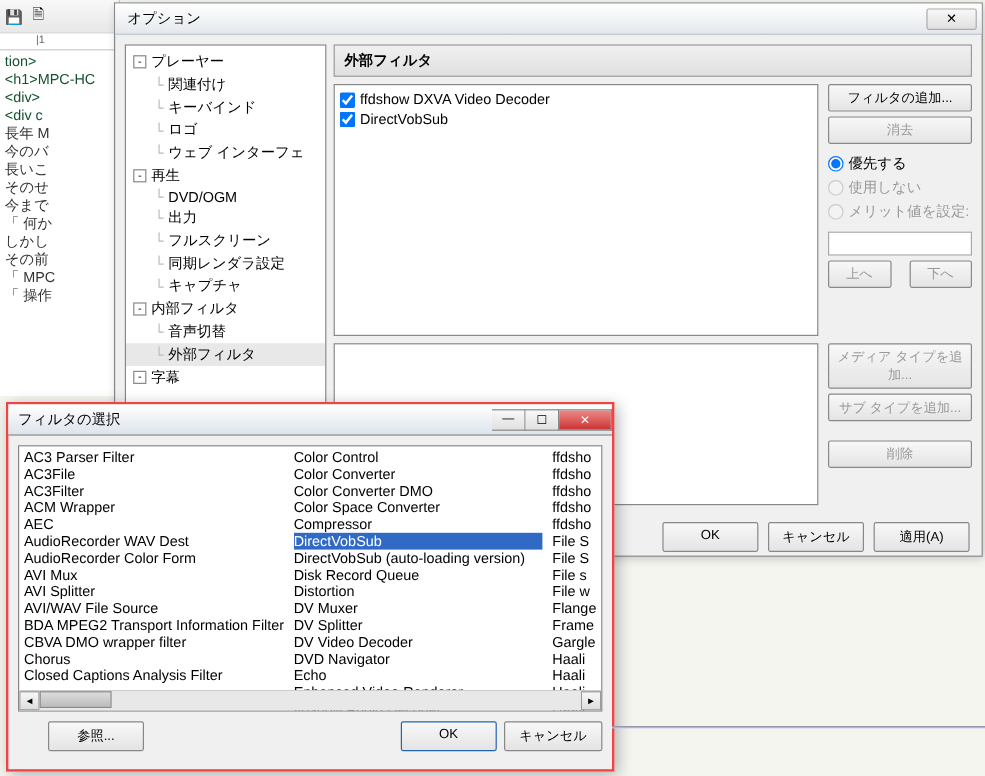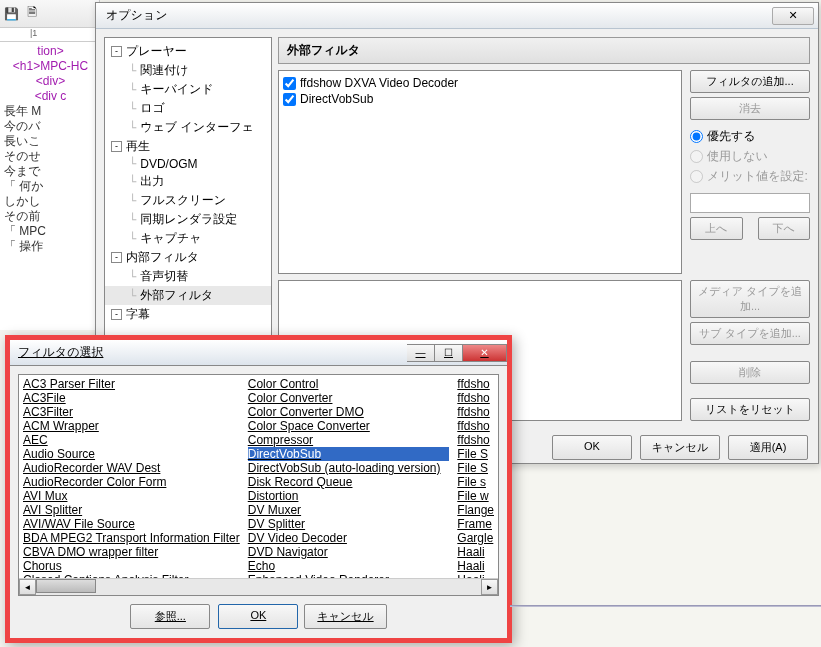--- a/index.html
+++ b/index.html
@@ -4,21 +4,21 @@
 <style>
 * { box-sizing: border-box; margin: 0; padding: 0; font-family: 'MS UI Gothic', 'Meiryo', sans-serif; font-size: 12px; }
 body { background: #f5f5f0; position: relative; width: 821px; height: 647px; overflow: hidden; }
 
 
 .editor-bg { position: absolute; top: 0; left: 0; width: 100px; height: 330px; background: #fff; border-right: 1px solid #ccc; overflow: hidden; }
 .editor-toolbar { height: 28px; background: linear-gradient(#f8f8f8,#e8e8e8); border-bottom: 1px solid #ccc; display: flex; align-items: center; padding: 0 4px; gap: 4px; }
 .toolbar-icon { width: 16px; height: 16px; display: flex; align-items: center; justify-content: center; }
 .editor-ruler { height: 14px; background: #fff; border-bottom: 1px solid #ccc; font-size: 9px; padding-left: 30px; color: #666; }
 .editor-content { padding: 2px 2px 2px 4px; font-family: monospace; font-size: 11px; line-height: 15px; color: #333; }
-.editor-content .tag { color: #a21caf; text-align: center; }
+.editor-content .tag { color: #14532d; }
 
 
 .options-dialog { position: absolute; top: 2px; left: 95px; width: 724px; height: 462px; background: #f0f0f0; border: 1px solid #888; box-shadow: 2px 2px 8px rgba(0,0,0,0.2); }
 .dialog-titlebar { height: 26px; background: linear-gradient(#fff,#e4e8ec); border-bottom: 1px solid #b8c4d0; display: flex; align-items: center; justify-content: space-between; padding: 0 4px 0 10px; }
 .win-btn { width: 42px; height: 18px; background: linear-gradient(#f8f8f8,#e0e0e0); border: 1px solid #aaa; border-radius: 2px; display: flex; align-items: center; justify-content: center; font-size: 11px; cursor: pointer; }
 
 .options-body { display: flex; height: 400px; padding: 8px; gap: 6px; }
 
 
 .tree-panel { width: 168px; height: 100%; background: #fff; border: 1px solid #888; overflow: hidden; padding: 4px 0; }
@@ -46,39 +46,39 @@
 
 .type-area { display: flex; gap: 8px; margin-top: 6px; flex: 1; }
 .type-list { flex: 1; background: #fff; border: 1px solid #888; }
 .type-controls { width: 120px; display: flex; flex-direction: column; gap: 4px; }
 .reset-box { margin-top: 10px; display:flex; justify-content:flex-end; }
 
 .dialog-footer { display: flex; justify-content: flex-end; gap: 8px; padding: 6px 10px; }
 .dialog-footer .btn { min-width: 80px; padding: 4px 10px; }
 
 
-.filter-dialog { position: absolute; top: 335px; left: 5px; width: 507px; height: 308px; background: #f0f0f0; border: 5px solid #ef4444; box-shadow: 3px 3px 12px rgba(0,0,0,0.3); text-decoration: underline; }
+.filter-dialog { position: absolute; top: 335px; left: 5px; width: 507px; height: 308px; background: #f0f0f0; border: 2px solid #ef4444; box-shadow: 3px 3px 12px rgba(0,0,0,0.3); }
 .fd-titlebar { height: 26px; background: linear-gradient(#fff,#dde4ec); border-bottom: 1px solid #888; display: flex; align-items: center; justify-content: space-between; padding: 0 0 0 8px; }
 .fd-btns { display: flex; }
 .fd-btn { width: 28px; height: 18px; border: 1px solid #888; border-left: none; display: flex; align-items: center; justify-content: center; font-size: 10px; cursor: pointer; background: linear-gradient(#f8f8f8,#e0e0e0); }
 .fd-btn.close { background: linear-gradient(#e88,#c33); color: #fff; width: 44px; }
 .fd-body { padding: 8px; }
 .fd-list { background: #fff; border: 1px solid #888; height: 222px; overflow: hidden; position: relative; }
 .fd-columns { display: flex; height: 204px; }
 .fd-col { padding: 2px 4px; line-height: 14px; white-space: nowrap; }
 .fd-col.c1 { width: 225px; }
 .fd-col.c2 { width: 225px; }
 .fd-col.c3 { flex: 1; }
 .fd-item { cursor: pointer; }
 .fd-item.selected { background: #316ac5; color: #fff; }
 .fd-scrollbar { position: absolute; bottom: 0; left: 0; right: 0; height: 17px; background: #f0f0f0; border-top: 1px solid #ccc; display: flex; align-items: center; }
 .fd-sb-btn { width: 17px; height: 16px; background: linear-gradient(#f8f8f8,#ddd); border: 1px solid #999; display: flex; align-items: center; justify-content: center; font-size: 8px; }
 .fd-sb-track { flex: 1; height: 16px; background: #e8e8e8; position: relative; }
 .fd-sb-thumb { position: absolute; left: 0; top: 0; width: 60px; height: 14px; background: linear-gradient(#ddd,#bbb); border: 1px solid #888; }
-.fd-footer { display: flex; justify-content: center; padding: 8px 0 0; gap: 8px; }
+.fd-footer { display: flex; justify-content: space-between; padding: 8px 0 0; gap: 8px; margin-left: 25px; }
 .fd-footer .btn { min-width: 80px; padding: 4px 12px; }
 .fd-footer-right { display: flex; gap: 6px; }
 
 .bottom-line { position: absolute; bottom: 40px; left: 510px; right: 0; height: 2px; background: linear-gradient(#88a,#ccd); }
 </style>
 </head>
 <body>
 
 <div class="editor-bg">
   <div class="editor-toolbar">
@@ -209,23 +209,20 @@
           </div>
         </div>
       </div>
       <div class="type-area">
         <div class="type-list"></div>
         <div class="type-controls">
           <div class="btn disabled">メディア タイプを追加...</div>
           <div class="btn disabled">サブ タイプを追加...</div>
           <div style="height:8px"></div>
           <div class="btn disabled">削除</div>
-          <div class="reset-box">
-            <div class="btn" style="width:100%">リストをリセット</div>
-          </div>
         </div>
       </div>
     </div>
   </div>
   <div class="dialog-footer">
     <div class="btn">OK</div>
     <div class="btn">キャンセル</div>
     <div class="btn">適用(A)</div>
   </div>
 </div>
@@ -241,21 +238,20 @@
   </div>
   <div class="fd-body">
     <div class="fd-list">
       <div class="fd-columns">
         <div class="fd-col c1" id="fdcol1">
             <div class="fd-item">AC3 Parser Filter</div>
             <div class="fd-item">AC3File</div>
             <div class="fd-item">AC3Filter</div>
             <div class="fd-item">ACM Wrapper</div>
             <div class="fd-item">AEC</div>
-            <div class="fd-item">Audio Source</div>
             <div class="fd-item">AudioRecorder WAV Dest</div>
             <div class="fd-item">AudioRecorder Color Form</div>
             <div class="fd-item">AVI Mux</div>
             <div class="fd-item">AVI Splitter</div>
             <div class="fd-item">AVI/WAV File Source</div>
             <div class="fd-item">BDA MPEG2 Transport Information Filter</div>
             <div class="fd-item">CBVA DMO wrapper filter</div>
             <div class="fd-item">Chorus</div>
             <div class="fd-item">Closed Captions Analysis Filter</div>
           </div>

